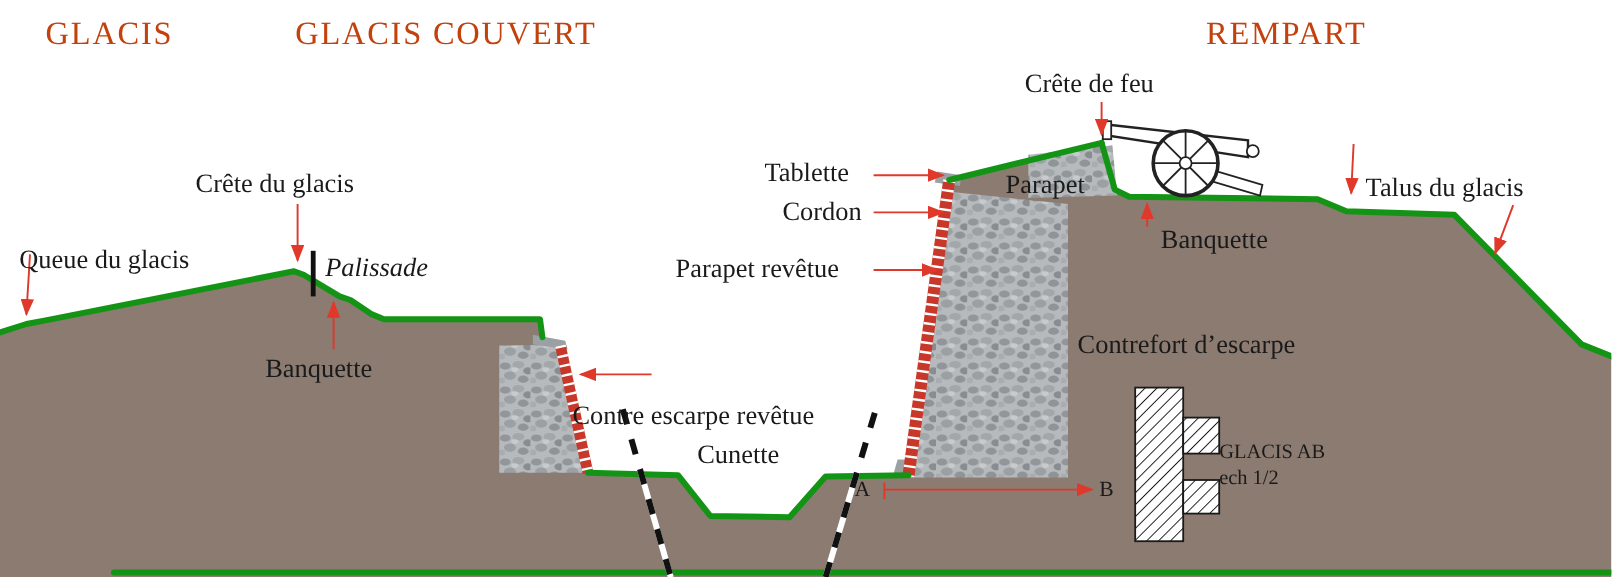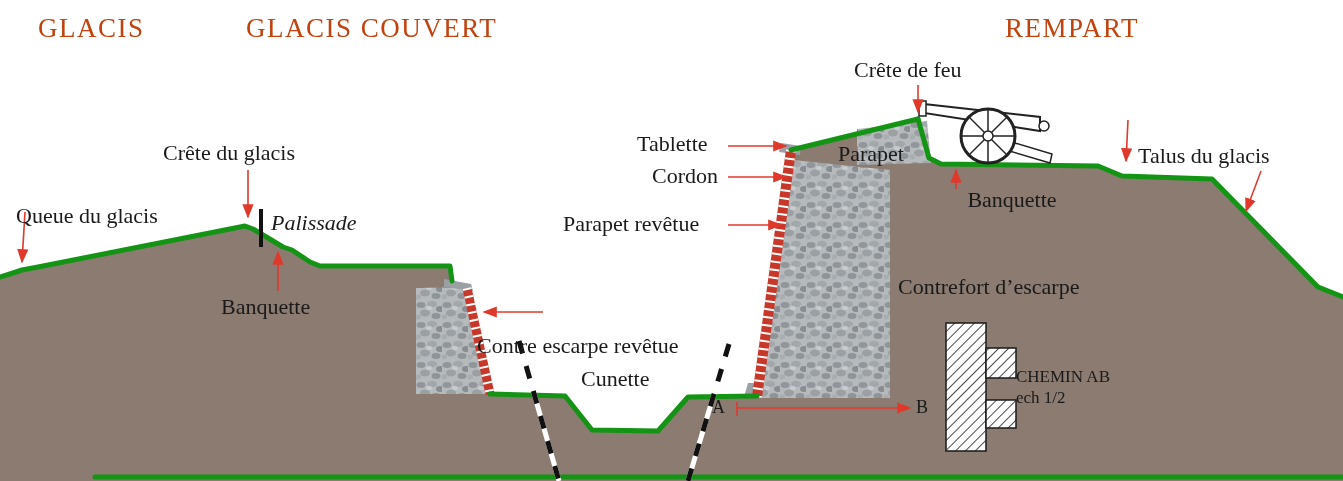--- a/index.html
+++ b/index.html
@@ -151,20 +151,20 @@
   <div class="lbl" style="left:854px;top:58px;">Crête de feu</div>
   <div class="lbl" style="left:1138px;top:144px;">Talus du glacis</div>
 
   <div class="lbl ctr" style="left:902px;top:187px;width:220px;line-height:25px;">
     <div>Banquette</div>
   </div>
 
   <div class="lbl" style="left:898px;top:275px;">Contrefort d’escarpe</div>
 
   <div class="lbl small" style="left:1016px;top:366px;">
-    <div>CHEMIN AB</div>
+    <div>GLACIS AB</div>
     <div>ech 1/2</div>
   </div>
 
   <div class="lbl" style="left:712px;top:395px;font-size:18px;">A</div>
   <div class="lbl" style="left:916px;top:395px;font-size:18px;">B</div>
 
 </div>
 
 </body></html>

